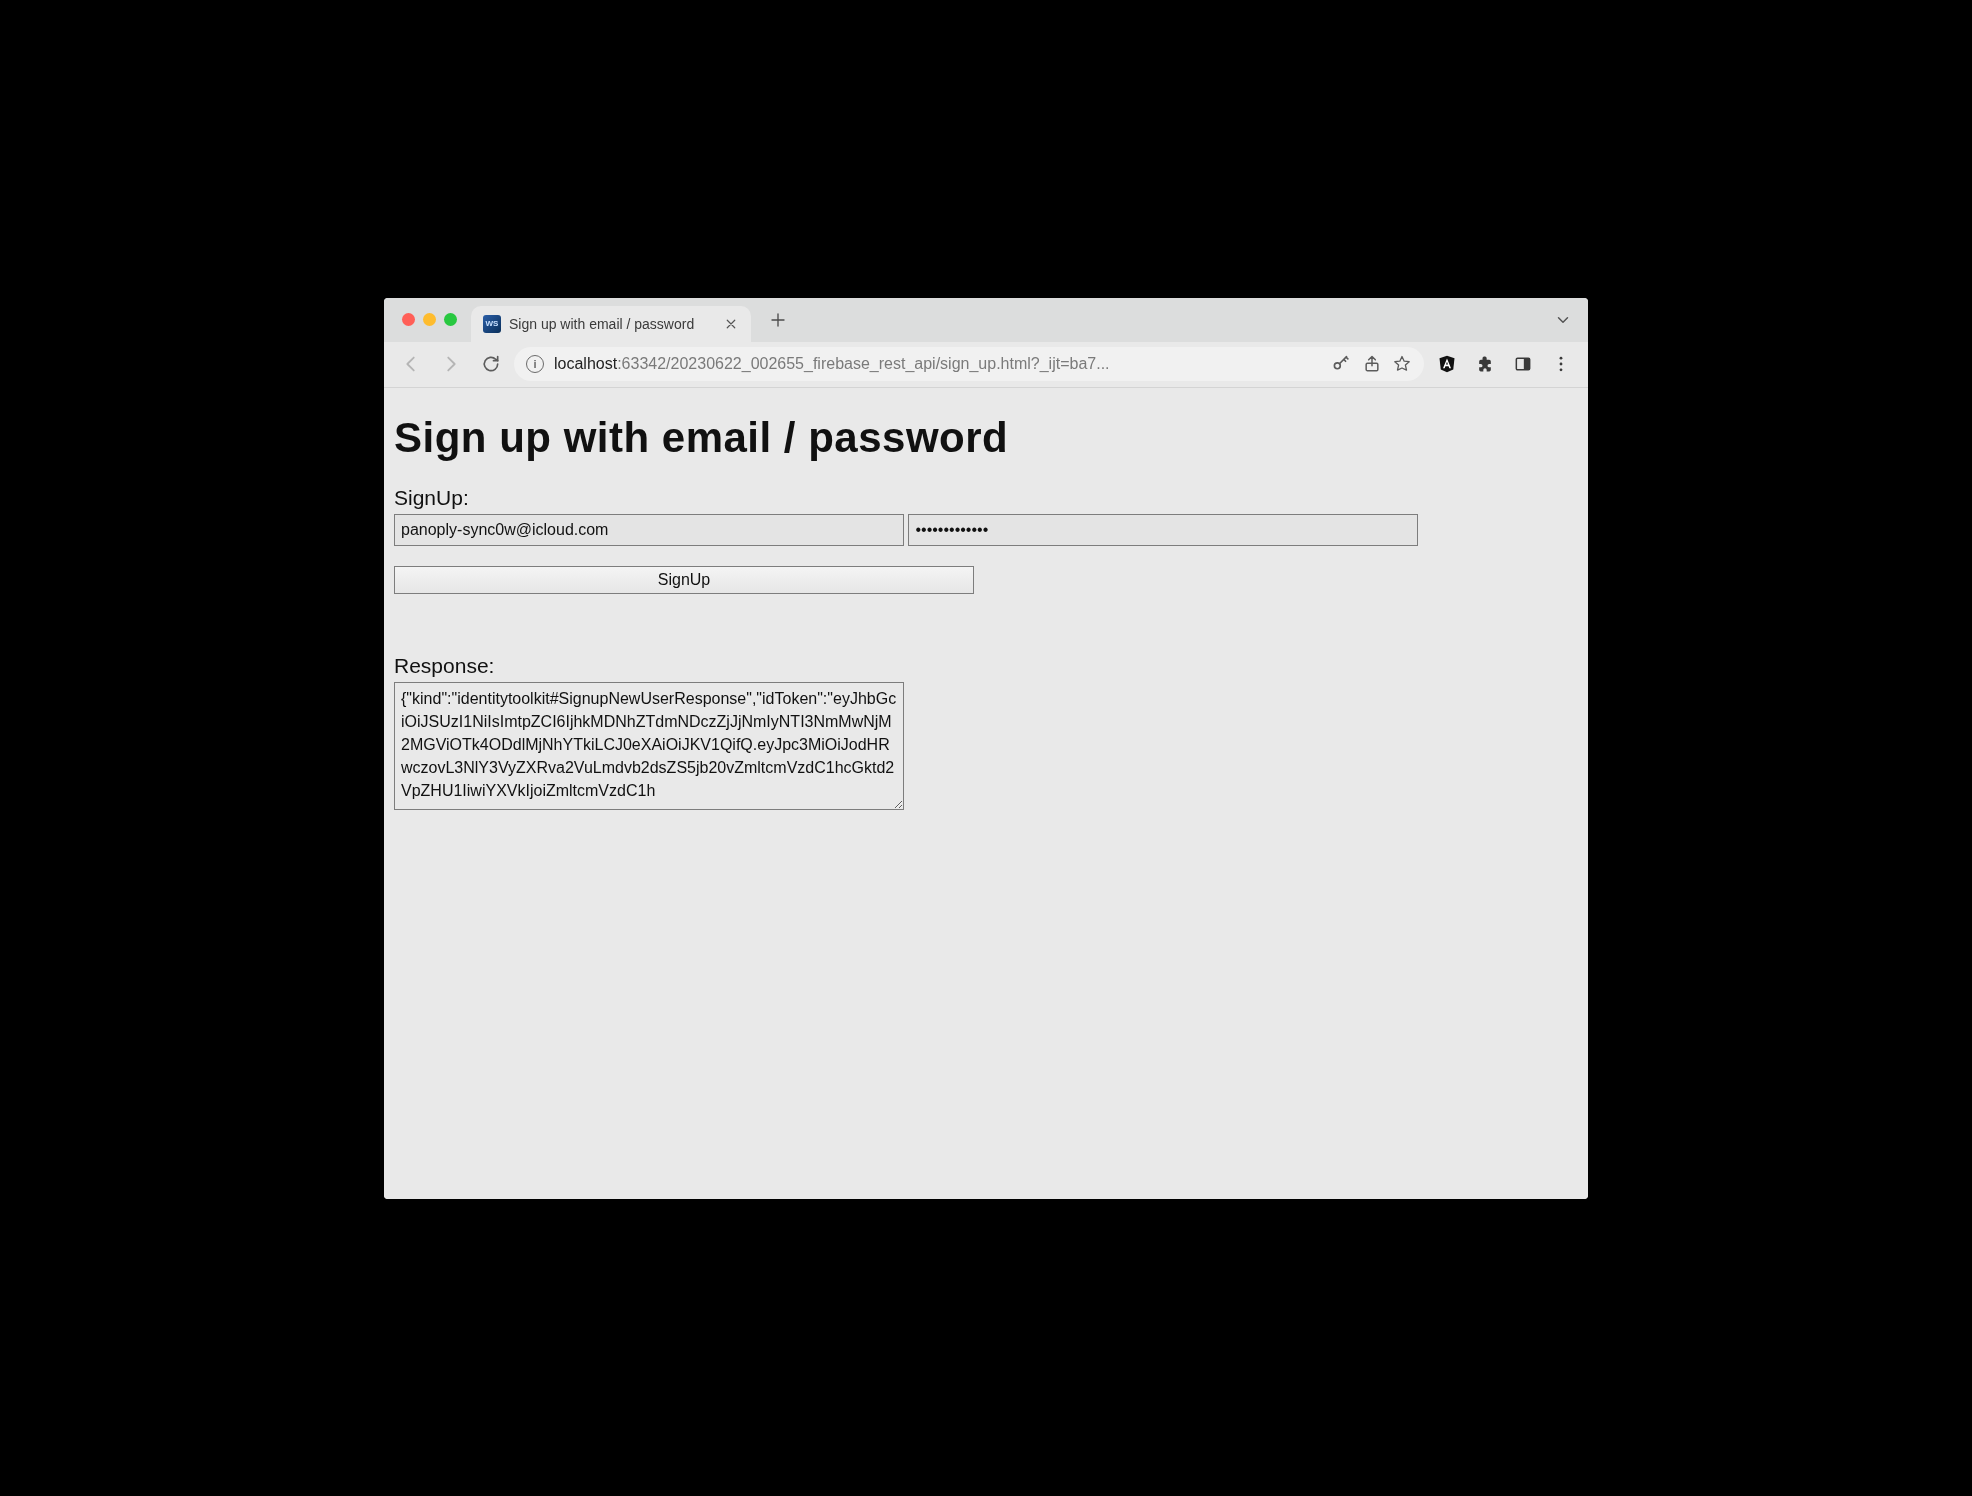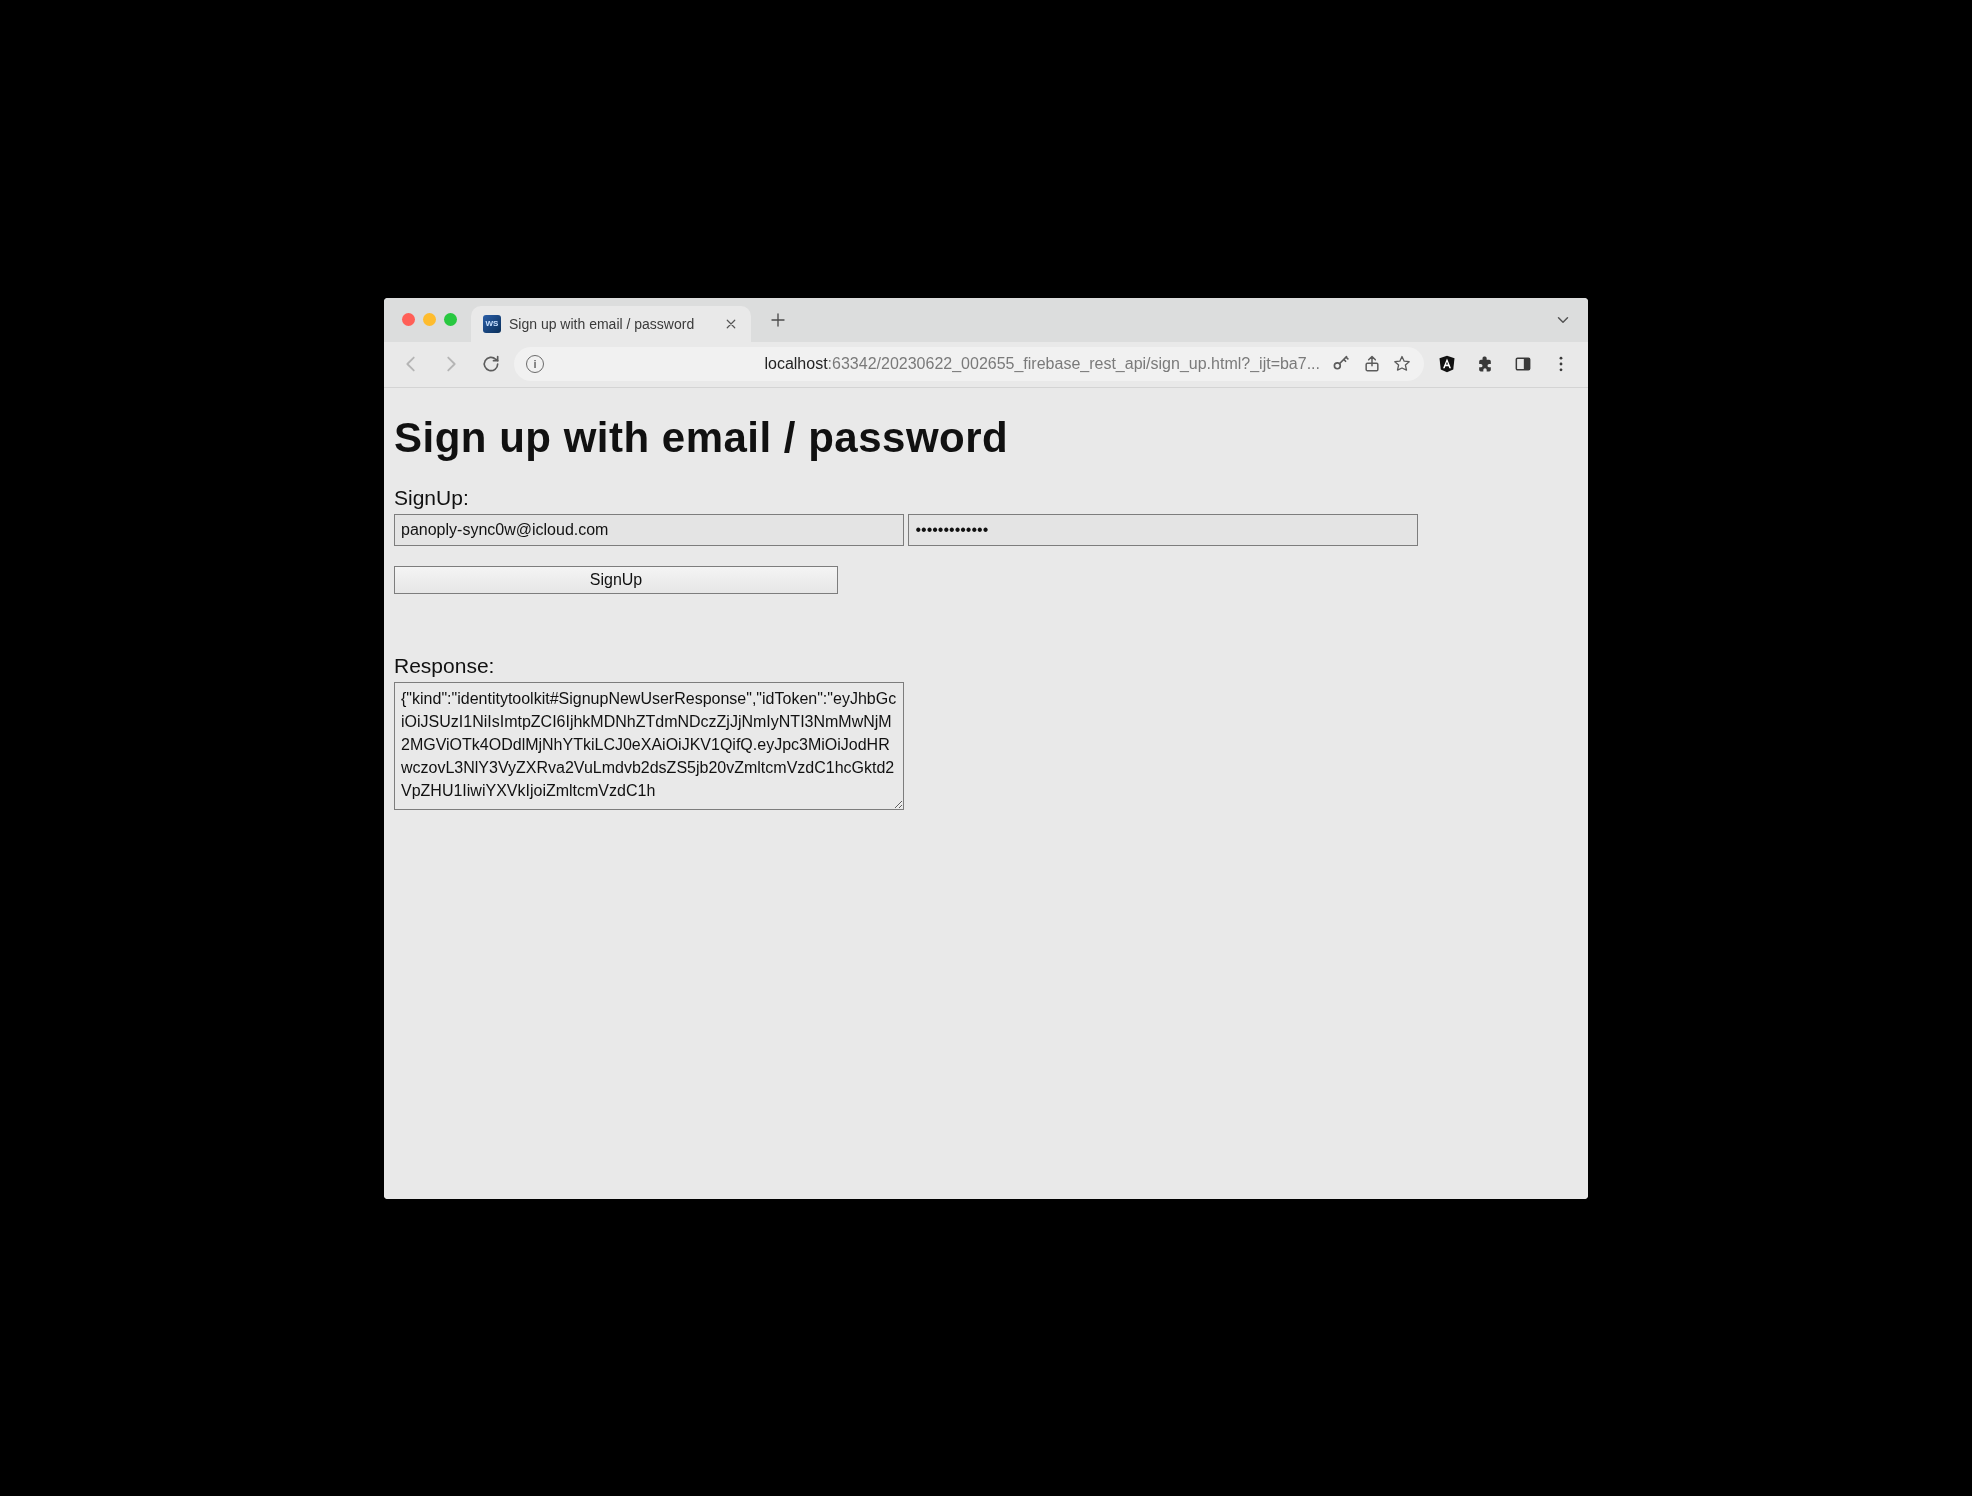--- a/index.html
+++ b/index.html
@@ -109,21 +109,21 @@
     font-size: 16px;
     color:#3a3a3a;
     overflow:hidden;
     min-width: 0;
   }
   .omnibox .info {
     width:18px;height:18px;border:1.5px solid #6a6a6a;border-radius:50%;
     display:flex;align-items:center;justify-content:center;
     font-size:11px;color:#6a6a6a;font-weight:600;
   }
-  .omnibox .url { white-space:nowrap; overflow:hidden; text-overflow:ellipsis; flex:1; min-width:0;text-align:right;}
+  .omnibox .url { white-space:nowrap; overflow:hidden; text-overflow:ellipsis; flex:1; min-width:0;}
   .omnibox .url .host { color:#222; }
   .omnibox .url .rest { color:#7a7a7a; }
   .toolbar-right { display:flex; align-items:center; gap:4px; }
   .angular-icon{
     width:20px;height:20px;position:relative;
   }
   .angular-icon svg{width:100%;height:100%;}
   
   .page {
     flex:1;
@@ -146,21 +146,21 @@
     width: 510px;
     height: 32px;
     background:#e4e4e4;
     border:1px solid #7d7d7d;
     font-size: 16px;
     padding: 2px 6px;
     font-family: inherit;
     color:#111;
   }
   .signup-btn{
-    width: 444px;
+    width: 580px;
     height: 28px;
     margin-top: 20px;
     background: linear-gradient(#f4f4f4,#e6e6e6);
     border:1px solid #7d7d7d;
     font-size: 16px;
     color:#111;
     cursor:pointer;
   }
   .spacer-block{height:42px;}
   .response-area{

